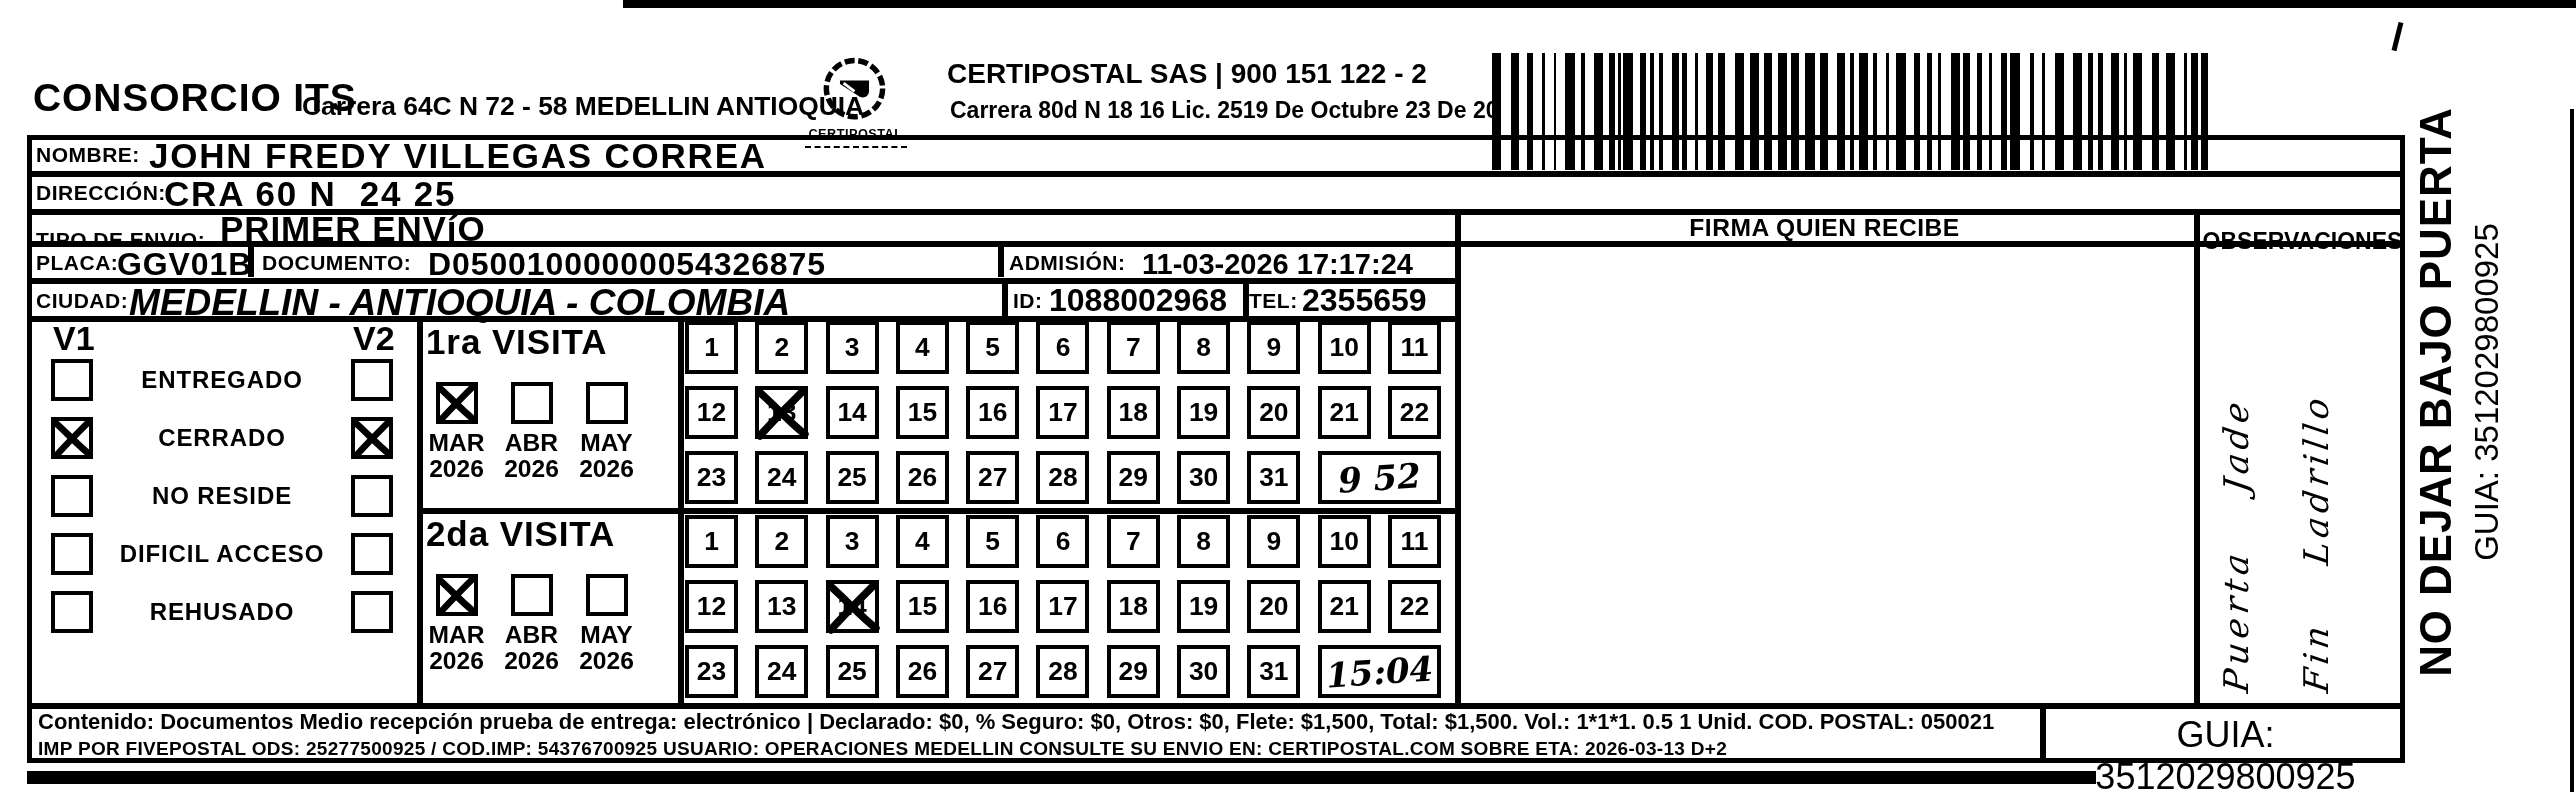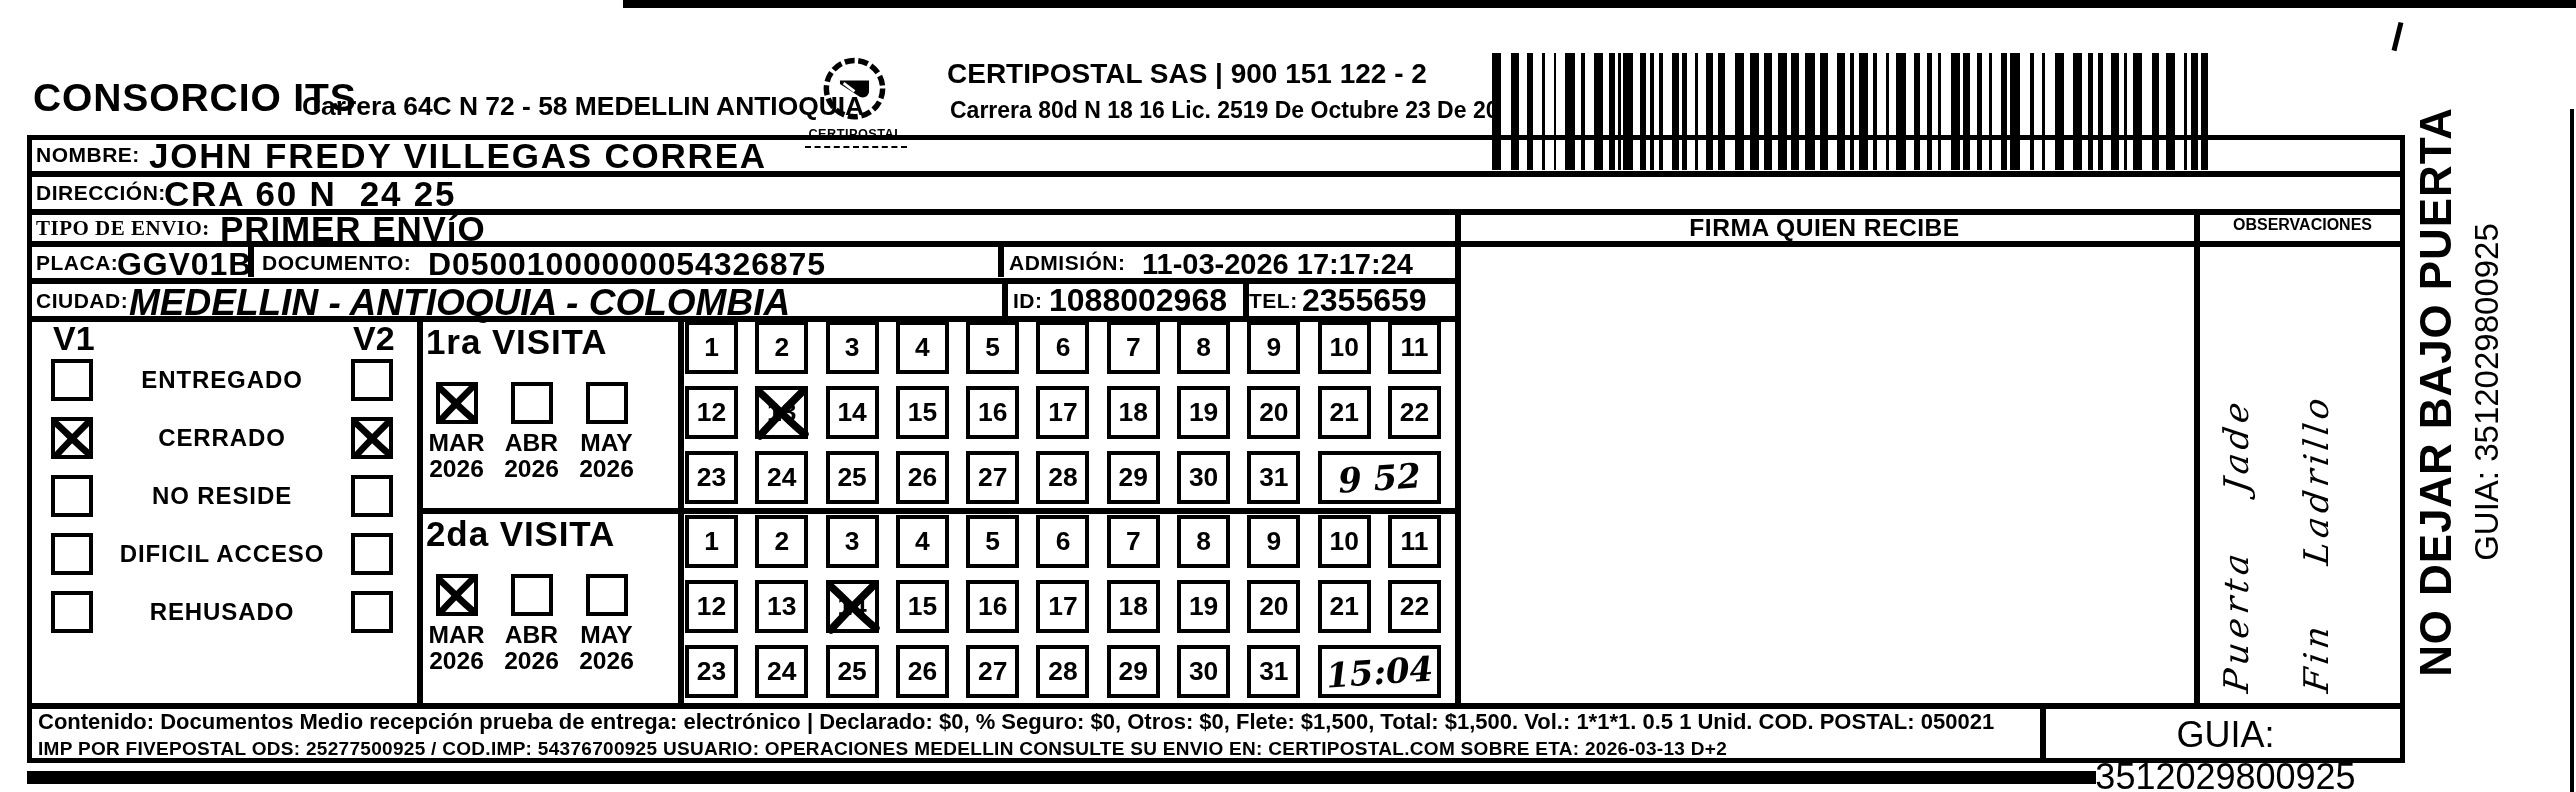--- a/index.html
+++ b/index.html
@@ -47,22 +47,22 @@
             grid-auto-rows:53px;column-gap:17.3px;row-gap:12px;}
   .day-cell{border:4.6px solid #000;box-sizing:border-box;display:flex;align-items:center;
             justify-content:center;font-size:26.4px;font-weight:bold;position:relative;background:#fff;}
   .time-box{border:4.6px solid #000;box-sizing:border-box;display:flex;align-items:center;
             justify-content:center;position:relative;background:#fff;}
   .handtime{font-family:"DejaVu Serif",serif;font-style:italic;font-weight:bold;
             font-size:34px;transform:rotate(-4deg);white-space:nowrap;}
   
   .firma-h{position:absolute;left:1455px;top:214px;width:739px;text-align:center;
            font-size:24.6px;font-weight:bold;letter-spacing:0.5px;}
-  .obs-h{position:absolute;left:2194px;top:216px;width:217px;text-align:center;
-         font-size:16px;font-weight:bold;}
+  .obs-h{position:absolute;left:2194px;top:228px;width:217px;text-align:center;
+         font-size:23px;font-weight:bold;}
   .vblock{position:absolute;}
   .vinner{transform-origin:0 0;}
   #side-inner{width:610px;height:127px;transform:rotate(-90deg) translateX(-610px);text-align:center;}
   .side-warning{font-size:44px;font-weight:bold;letter-spacing:0.9px;white-space:nowrap;}
   .side-guia{font-size:33px;margin-top:7.3px;white-space:nowrap;}
   #obs-inner{width:392px;height:178px;transform:rotate(-90deg) translateX(-392px);}
   .note-line{font-family:"DejaVu Serif",serif;font-style:italic;font-size:34px;line-height:80px;
              transform:skewX(-8deg);letter-spacing:4.6px;word-spacing:42px;white-space:nowrap;}
   
   .f1{position:absolute;left:38px;top:709px;font-size:22px;font-weight:bold;white-space:nowrap;}
@@ -230,21 +230,21 @@
   <div class="lv" style="left:1455px;top:209px;height:494px;"></div>
   <div class="lv" style="left:2194px;top:209px;height:494px;"></div>
   <div class="lv" style="left:2040px;top:703px;height:60px;"></div>
 
   <div class="lbl" style="left:36px;top:143px;">NOMBRE:</div>
   <div class="val" style="left:149px;top:136px;font-size:35px;letter-spacing:1.8px;">JOHN FREDY VILLEGAS CORREA</div>
 
   <div class="lbl" style="left:36px;top:181px;">DIRECCIÓN:</div>
   <div class="val" style="left:164px;top:174px;font-size:35px;letter-spacing:1.8px;white-space:pre;">CRA 60 N  24 25</div>
 
-  <div class="lbl" style="left:36px;top:216px;font-family:Liberation Serif, serif;">TIPO DE ENVIO:</div>
+  <div class="lbl" style="left:36px;top:228px;">TIPO DE ENVIO:</div>
   <div class="val" style="left:220px;top:209px;font-size:35px;letter-spacing:0.9px;">PRIMER ENVíO</div>
 
   <div class="lbl" style="left:36px;top:251px;">PLACA:</div>
   <div class="val" style="left:117px;top:246px;font-size:32px;letter-spacing:0.9px;">GGV01B</div>
   <div class="lbl" style="left:262px;top:251px;">DOCUMENTO:</div>
   <div class="val" style="left:428px;top:246px;font-size:32px;letter-spacing:0.9px;">D05001000000054326875</div>
   <div class="lbl" style="left:1009px;top:251px;">ADMISIÓN:</div>
   <div class="val" style="left:1142px;top:248px;font-size:29px;">11-03-2026 17:17:24</div>
 
   <div class="lbl" style="left:36px;top:289px;">CIUDAD:</div>

